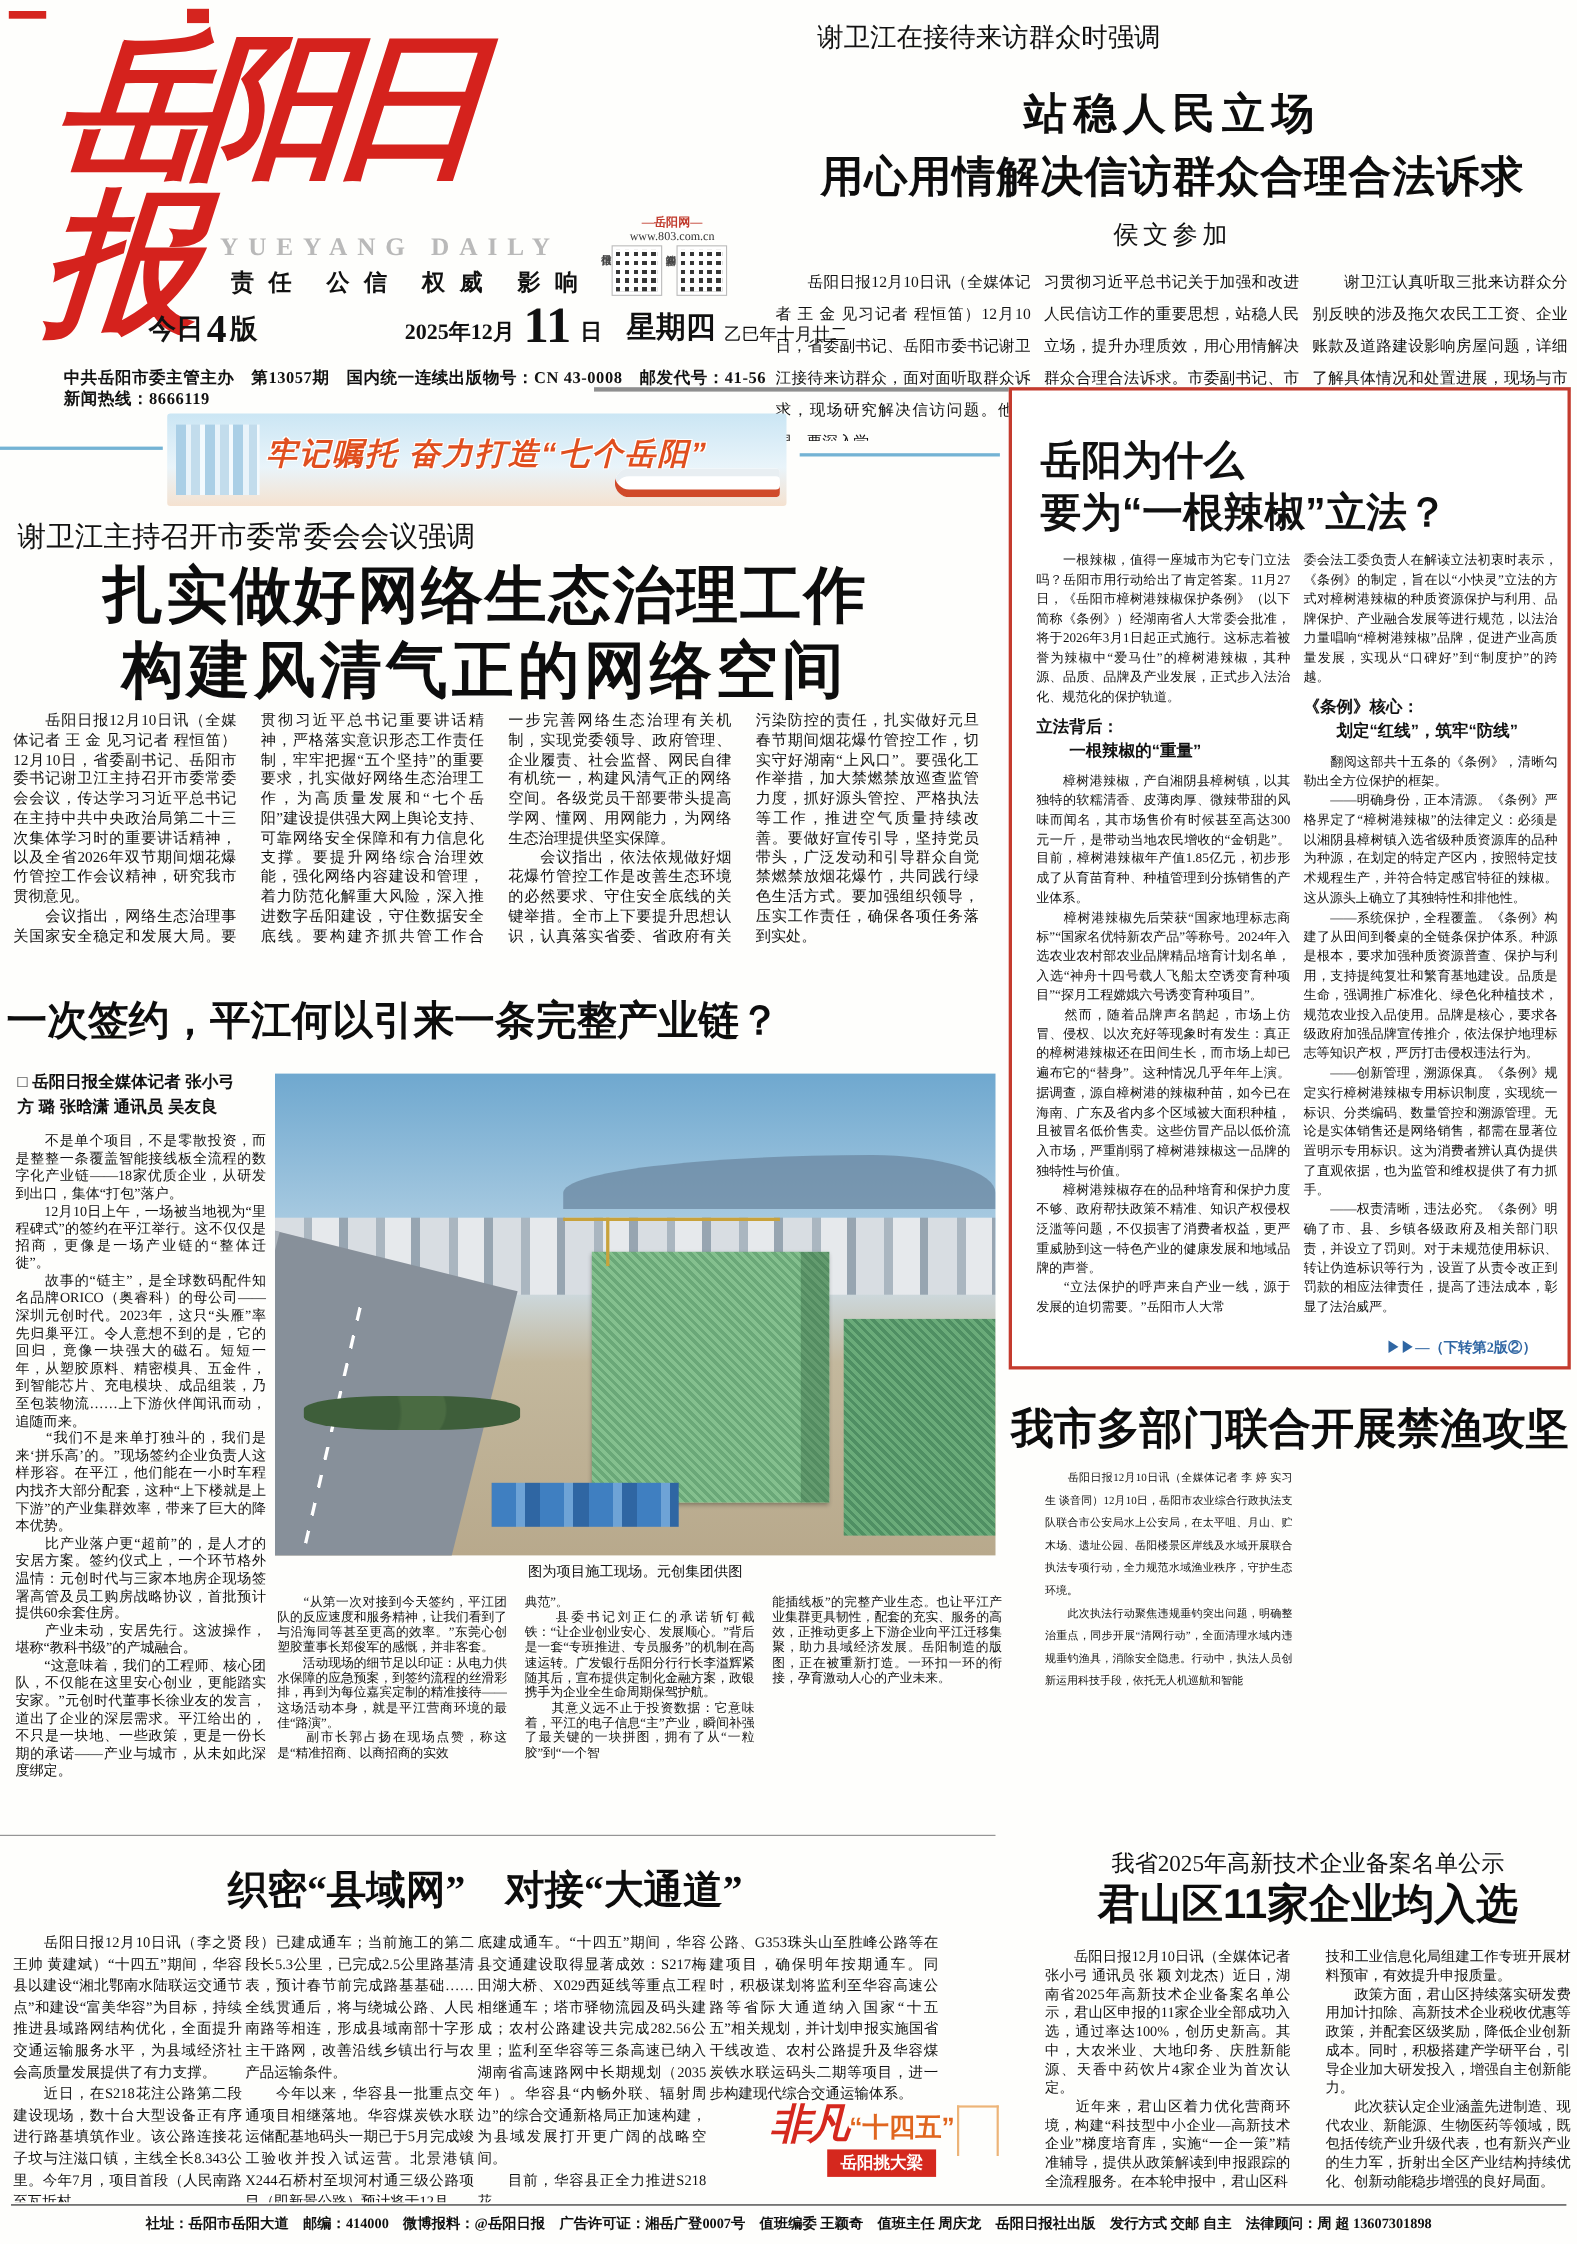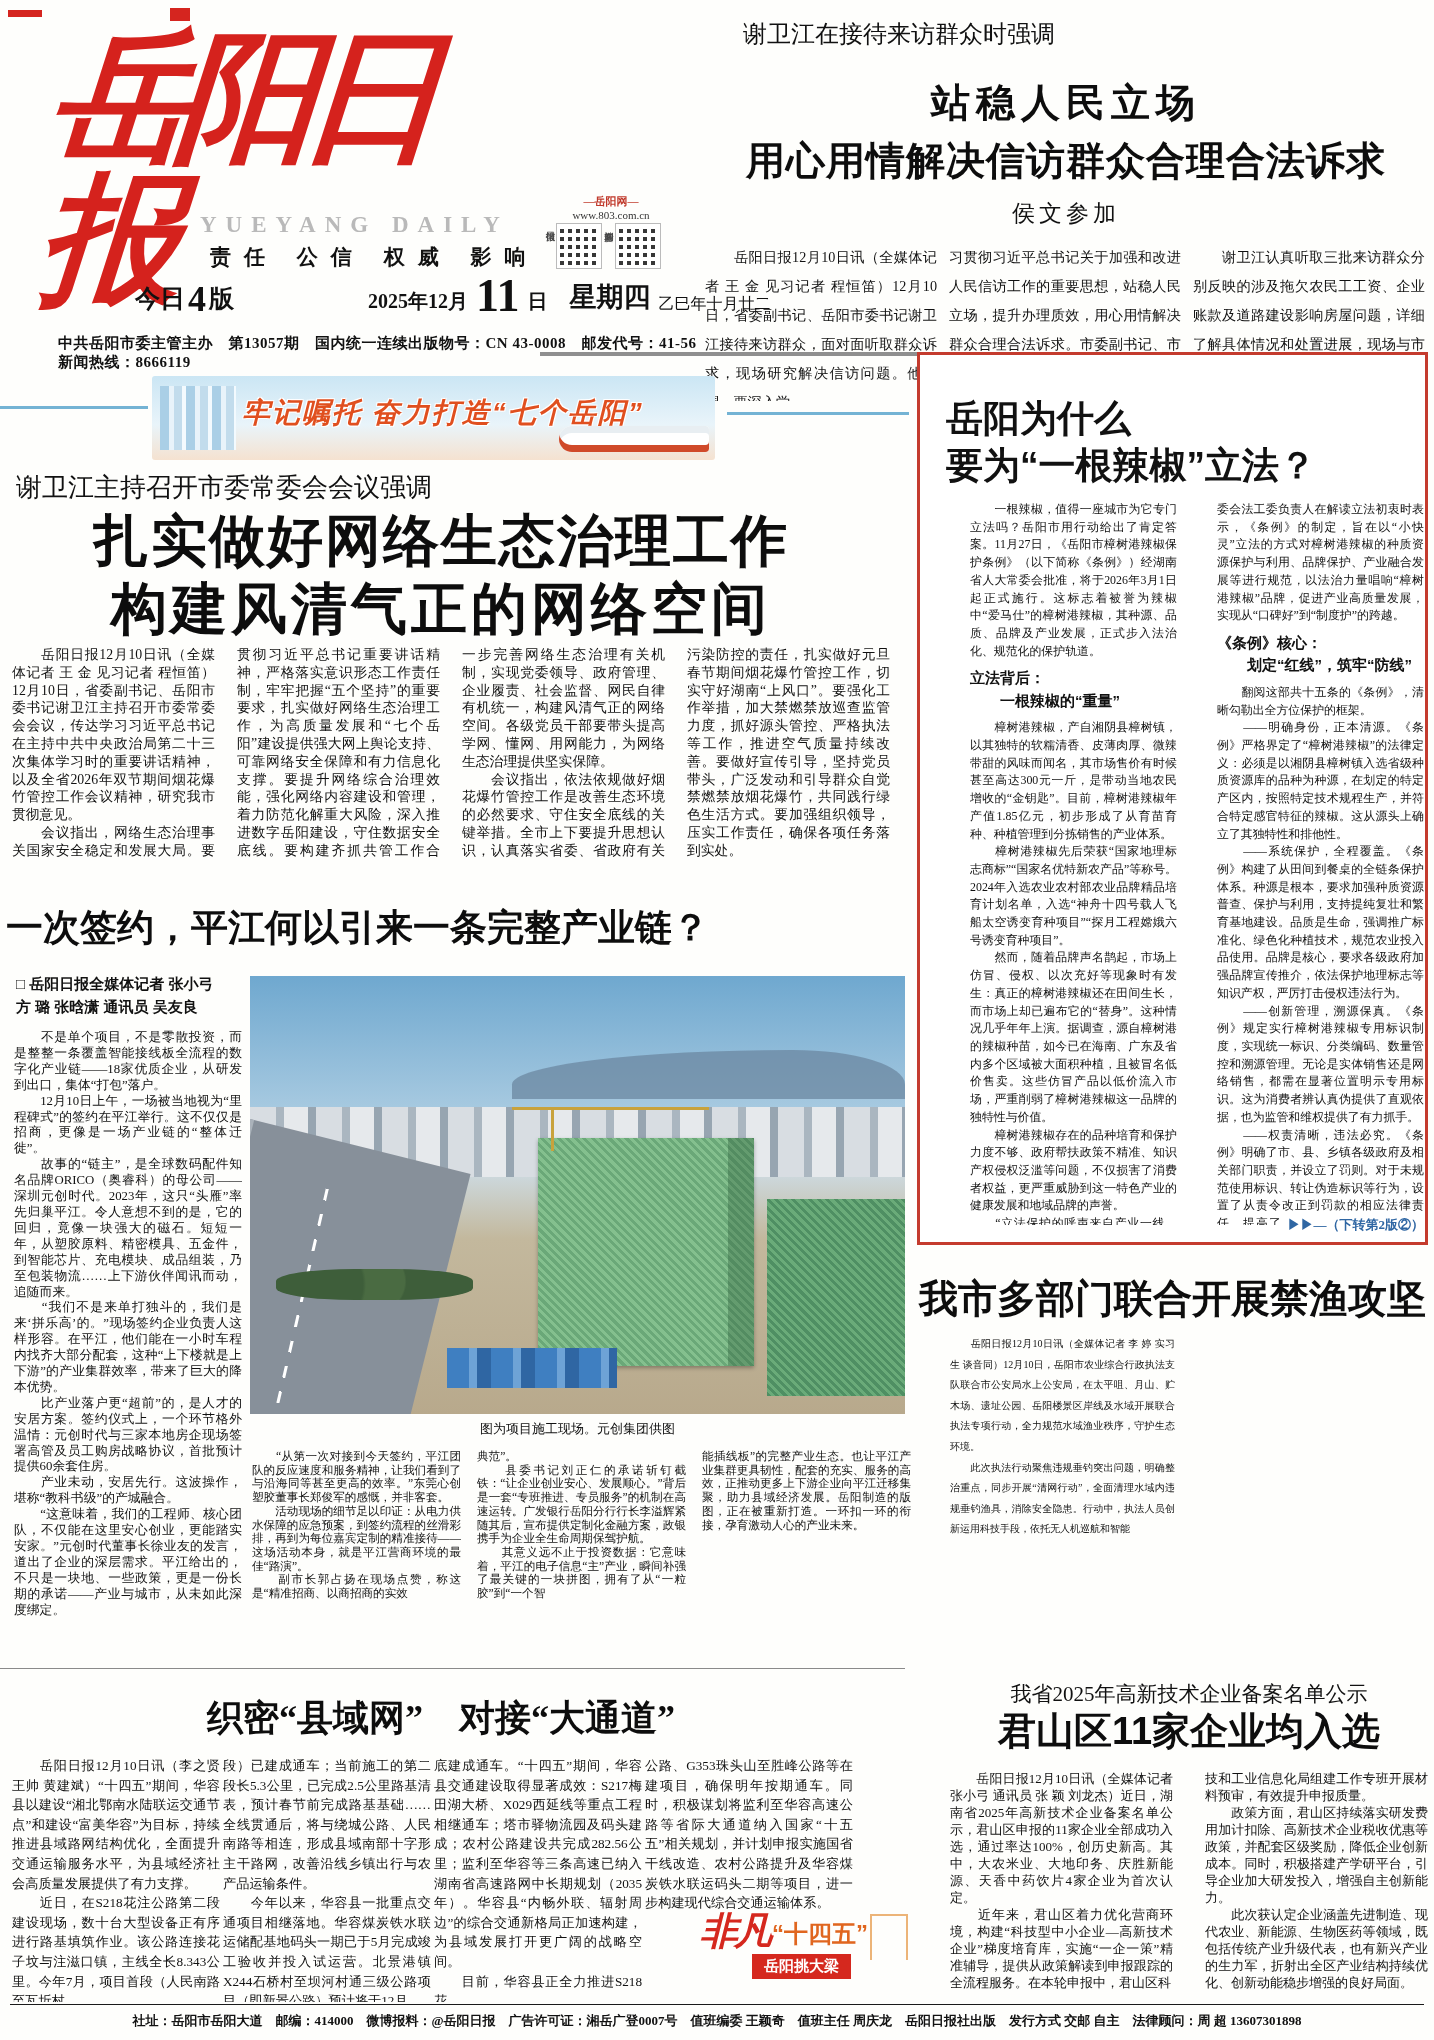--- a/index.html
+++ b/index.html
@@ -52,21 +52,21 @@
                background:repeating-linear-gradient(90deg,#aacfe6 0 9px,#e8f3fa 9px 14px,#c2dcec 14px 22px,#f3fafe 22px 26px);}
   .banner-train{position:absolute;right:6px;bottom:8px;width:150px;height:26px;background:#fff;
                 border-radius:14px 4px 4px 14px;box-shadow:inset 0 -7px 0 #d04a2a,inset 0 7px 0 #e8eef2;}
   
   .main-cols{display:flex;gap:22px;}
   .main-col{width:203px;font-size:13.8px;line-height:17.8px;height:212px;}
   
   .redbox{border:3px solid #c43b2e;background:#fff;box-sizing:border-box;}
   .chili-title{font-weight:bold;font-size:37px;line-height:1.28;font-family:"Liberation Sans",sans-serif;}
   .chili-cols{display:flex;gap:12px;}
-  .chili-col{width:231px;font-size:11.9px;line-height:17.7px;margin-left:28px;}
+  .chili-col{width:231px;font-size:11.9px;line-height:17.7px;}
   .chili-sub{font-weight:bold;font-size:15px;line-height:1.5;font-family:"Liberation Sans",sans-serif;
              margin:7px 0;white-space:pre-line;text-align:left;}
   .jump{color:#2f66a3;font-weight:bold;font-size:13px;background:#fff;padding-left:6px;}
   
   .byline{font-weight:bold;font-size:15px;line-height:1.55;font-family:"Liberation Sans",sans-serif;white-space:pre-line;}
   .q-left{width:228px;font-size:12.8px;line-height:15.9px;height:624px;}
   .q-cols{display:flex;gap:16px;}
   .q-col{width:209px;font-size:11.6px;line-height:13.7px;height:206px;}
   .caption{font-size:13px;}
   
@@ -205,21 +205,21 @@
         <div class="coltext">委会法工委负责人在解读立法初衷时表示，《条例》的制定，旨在以“小快灵”立法的方式对樟树港辣椒的种质资源保护与利用、品牌保护、产业融合发展等进行规范，以法治力量唱响“樟树港辣椒”品牌，促进产业高质量发展，实现从“口碑好”到“制度护”的跨越。</div>
         <div class="chili-sub">《条例》核心：
 　　划定“红线”，筑牢“防线”</div>
         <div class="coltext">　　翻阅这部共十五条的《条例》，清晰勾勒出全方位保护的框架。
 　　——明确身份，正本清源。《条例》严格界定了“樟树港辣椒”的法律定义：必须是以湘阴县樟树镇入选省级种质资源库的品种为种源，在划定的特定产区内，按照特定技术规程生产，并符合特定感官特征的辣椒。这从源头上确立了其独特性和排他性。
 　　——系统保护，全程覆盖。《条例》构建了从田间到餐桌的全链条保护体系。种源是根本，要求加强种质资源普查、保护与利用，支持提纯复壮和繁育基地建设。品质是生命，强调推广标准化、绿色化种植技术，规范农业投入品使用。品牌是核心，要求各级政府加强品牌宣传推介，依法保护地理标志等知识产权，严厉打击侵权违法行为。
 　　——创新管理，溯源保真。《条例》规定实行樟树港辣椒专用标识制度，实现统一标识、分类编码、数量管控和溯源管理。无论是实体销售还是网络销售，都需在显著位置明示专用标识。这为消费者辨认真伪提供了直观依据，也为监管和维权提供了有力抓手。
 　　——权责清晰，违法必究。《条例》明确了市、县、乡镇各级政府及相关部门职责，并设立了罚则。对于未规范使用标识、转让伪造标识等行为，设置了从责令改正到罚款的相应法律责任，提高了违法成本，彰显了法治威严。</div>
       </div>
     </div>
-    <div class="abs jump" style="right:1px;bottom:8px;">▶▶—（下转第2版②）</div>
+    <div class="abs jump" style="right:28px;bottom:8px;">▶▶—（下转第2版②）</div>
   </div>
 
   <div class="abs h-black center serif" style="left:0;top:903px;width:715px;font-size:37px;font-family:'Liberation Serif',serif;">一次签约，平江何以引来一条完整产业链？</div>
   <div class="abs byline" style="left:16px;top:972px;width:240px;">□ 岳阳日报全媒体记者 张小弓
 方 璐 张晗潇 通讯员 吴友良</div>
   <div class="abs q-left coltext" style="left:14px;top:1030px;">　　不是单个项目，不是零散投资，而是整整一条覆盖智能接线板全流程的数字化产业链——18家优质企业，从研发到出口，集体“打包”落户。
 　　12月10日上午，一场被当地视为“里程碑式”的签约在平江举行。这不仅仅是招商，更像是一场产业链的“整体迁徙”。
 　　故事的“链主”，是全球数码配件知名品牌ORICO（奥睿科）的母公司——深圳元创时代。2023年，这只“头雁”率先归巢平江。令人意想不到的是，它的回归，竟像一块强大的磁石。短短一年，从塑胶原料、精密模具、五金件，到智能芯片、充电模块、成品组装，乃至包装物流……上下游伙伴闻讯而动，追随而来。
 　　“我们不是来单打独斗的，我们是来‘拼乐高’的。”现场签约企业负责人这样形容。在平江，他们能在一小时车程内找齐大部分配套，这种“上下楼就是上下游”的产业集群效率，带来了巨大的降本优势。
 　　比产业落户更“超前”的，是人才的安居方案。签约仪式上，一个环节格外温情：元创时代与三家本地房企现场签署高管及员工购房战略协议，首批预计提供60余套住房。

